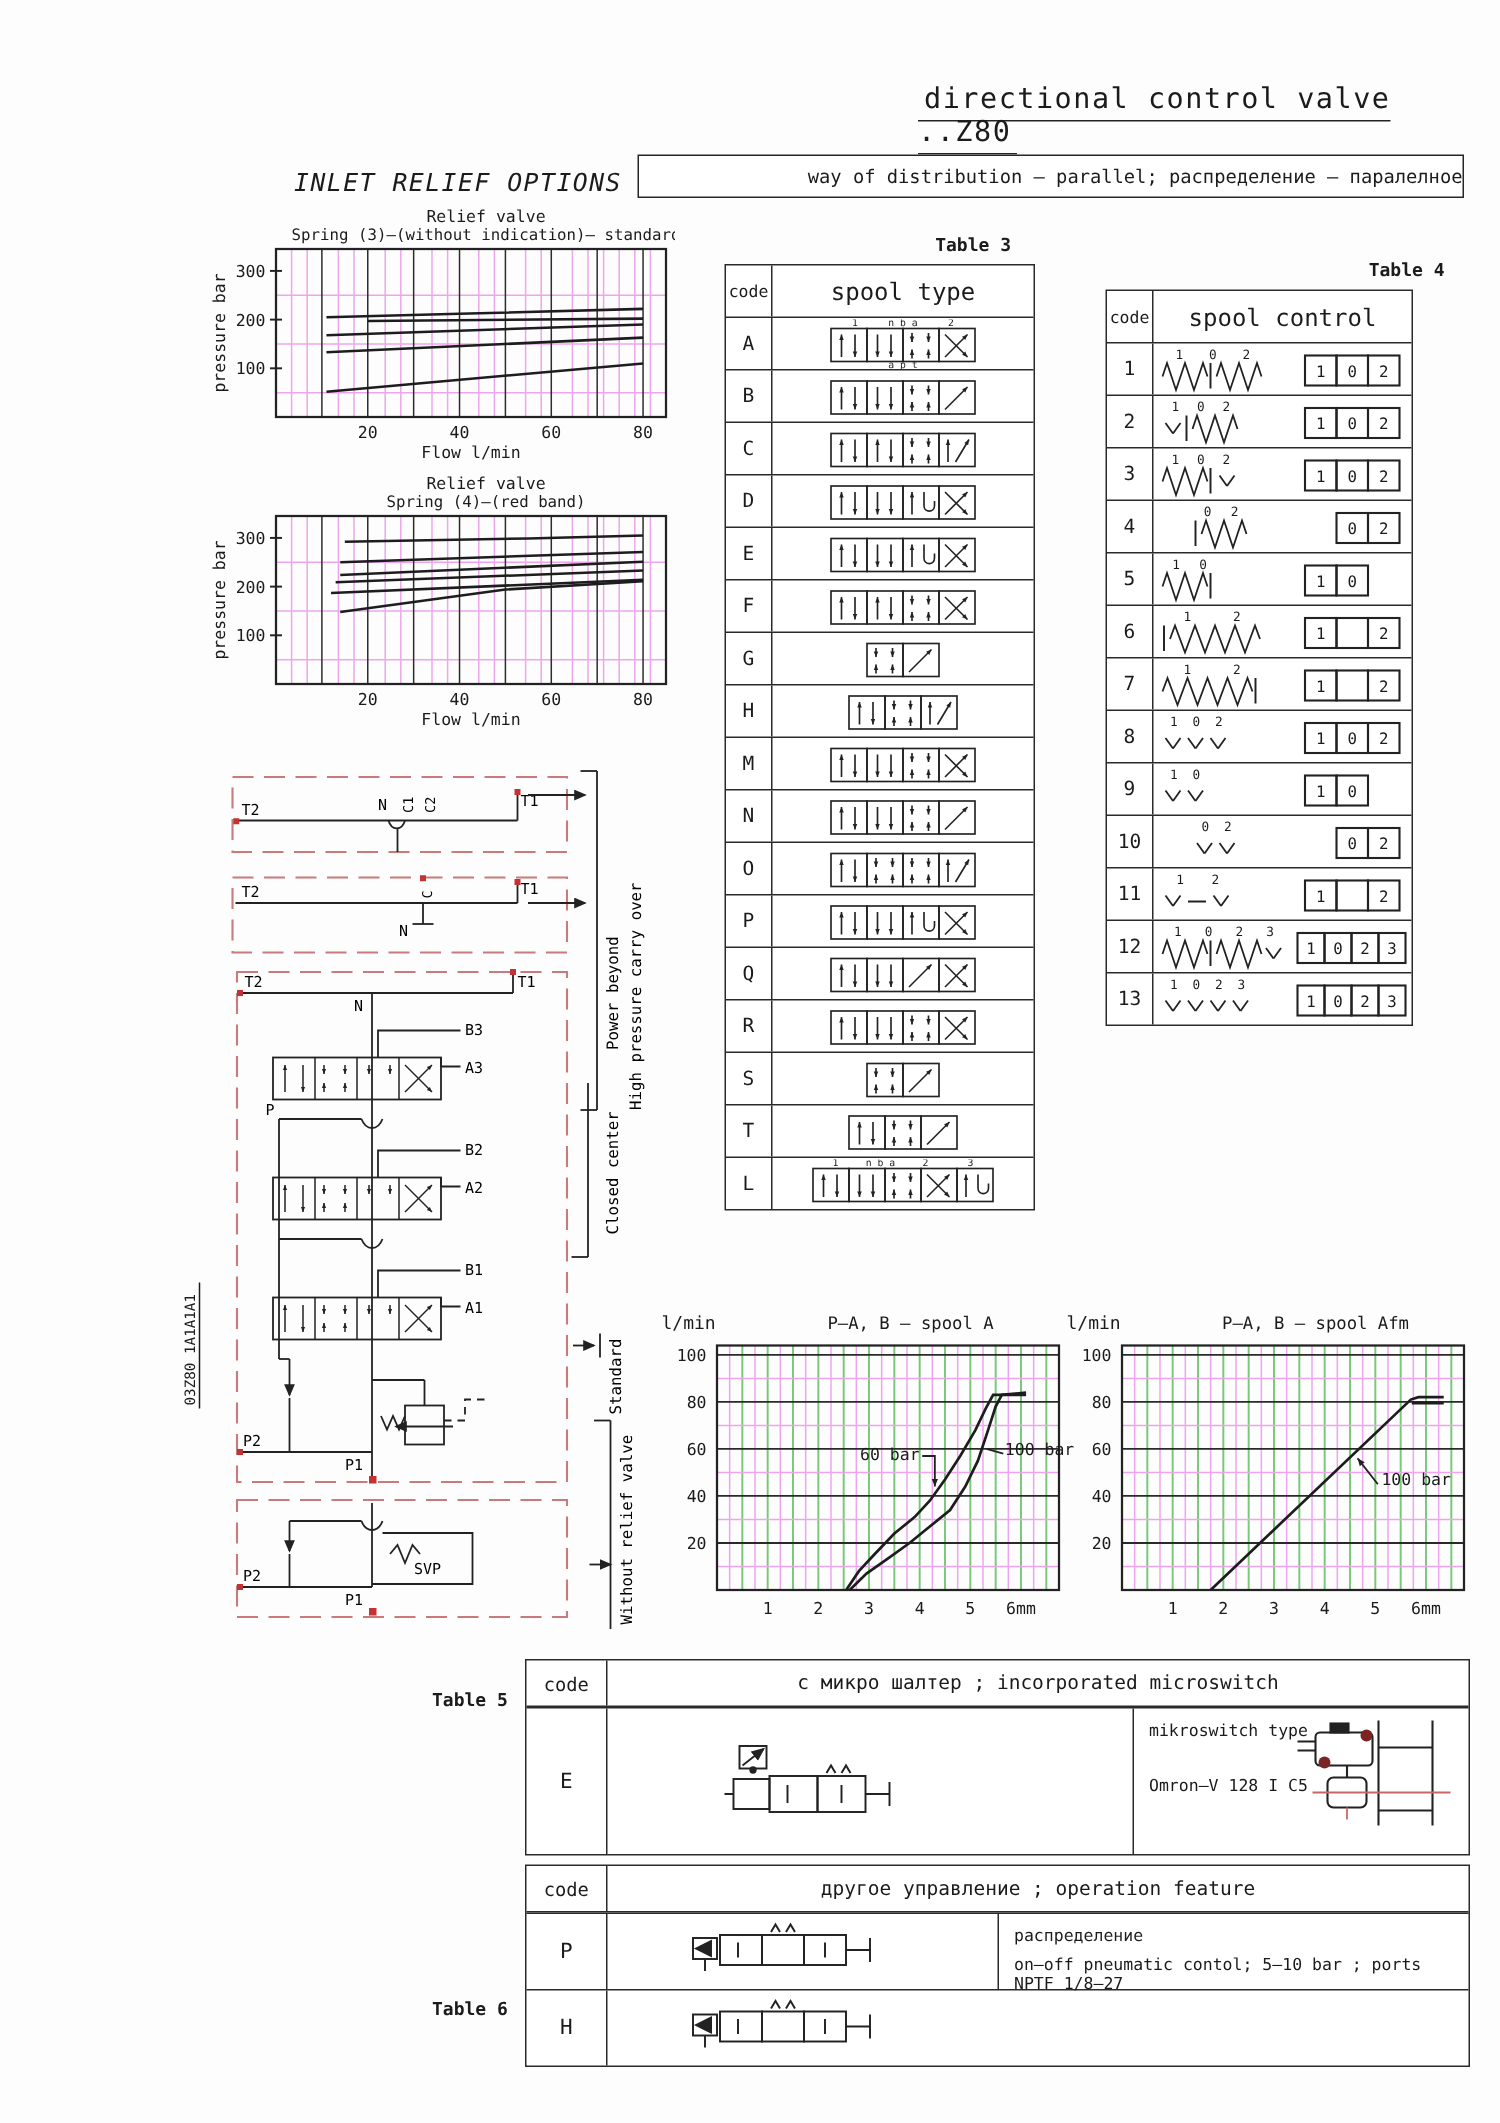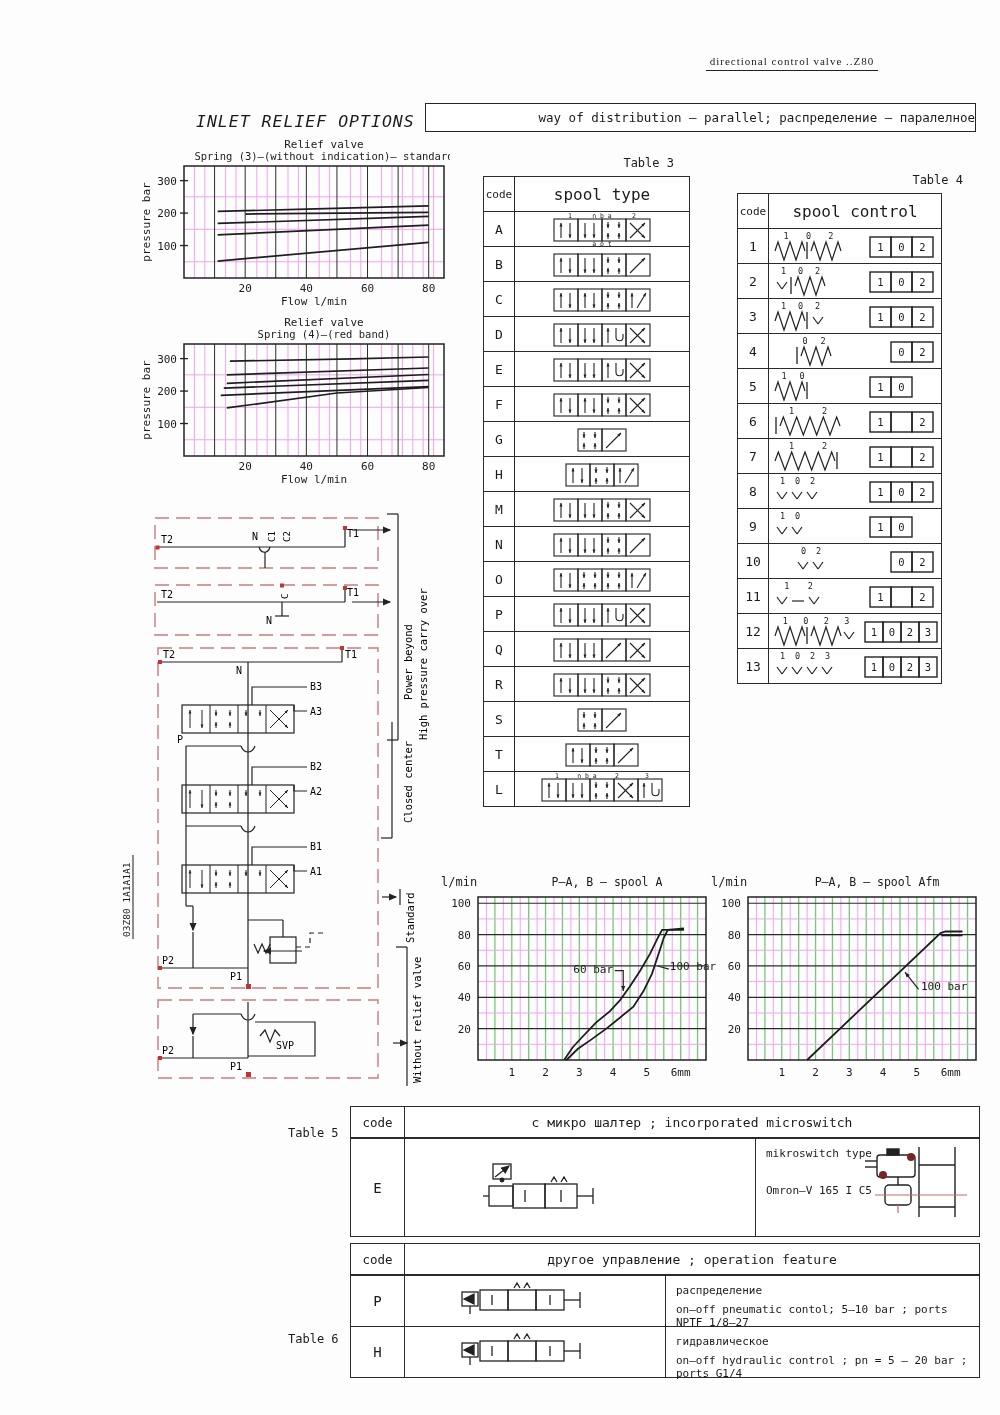--- a/index.html
+++ b/index.html
@@ -1,24 +1,24 @@
 <!DOCTYPE html>
 <html><head>
 <meta charset="utf-8">
 <style>
   html,body{margin:0;padding:0;}
   body{width:1000px;height:1415px;background:#fdfdfd;position:relative;
        font-family:"DejaVu Sans Mono","Liberation Mono",monospace;color:#1b1b1b;overflow:hidden;}
   .abs{position:absolute;}
-  #doc-title{left:612px;top:55px;width:360px;text-align:center;font-size:11px;letter-spacing:1px;font-family:Liberation Serif, serif;}
+  #doc-title{left:612px;top:55px;width:360px;text-align:left;font-size:19px;letter-spacing:1px;}
   #doc-title span{border-bottom:1.6px solid #222;padding:0 4px 3px 4px;}
   #inlet-heading{left:196px;top:112px;font-size:16.5px;font-style:italic;letter-spacing:1px;}
   #dist-box{left:425px;top:103px;width:549px;height:27px;border:1.6px solid #262626;
             text-align:right;line-height:27px;font-size:12.5px;background:#fff;}
-  .tcaption{font-size:12px;}
+  .tcaption{font-size:12px;font-weight:bold;}
   .ttable{position:absolute;border:1.7px solid #2a2a2a;background:#fff;}
   .thead{display:flex;align-items:stretch;border-bottom:1.5px solid #2a2a2a;}
   .thead .hc{display:flex;align-items:center;justify-content:center;font-size:16px;}
   .code-col{width:30px;border-right:1.3px solid #2a2a2a;flex:none;}
   .trow{display:flex;align-items:stretch;border-top:1.3px solid #2a2a2a;}
   .trow:first-of-type{border-top:none;}
   .ccell{display:flex;align-items:center;justify-content:center;font-size:13px;}
   .symcell{flex:1;display:flex;align-items:center;justify-content:center;}
   
   .bigtable{position:absolute;border:1.8px solid #2a2a2a;background:#fff;}
@@ -1301,21 +1301,21 @@
           <line x1="86" y1="32" x2="86" y2="44"></line>
           <line x1="102" y1="38" x2="118" y2="38"></line>
           <line x1="118" y1="30" x2="118" y2="46"></line>
           <path d="M76,24 l3,-5 l3,5 M86,24 l3,-5 l3,5"></path>
           <line x1="8" y1="38" x2="14" y2="38"></line>
         </g>
       </svg>
     </div>
     <div class="bt-txt">
       <div class="l1">mikroswitch type</div>
-      <div>Omron—V 165 I C5</div>
+      <div>Omron—V 128 I C5</div>
       <svg width="110" height="80" style="position:absolute;right:6px;top:6px">
         <g stroke="#222" stroke-width="1.4" fill="none">
           <rect x="14" y="10" width="38" height="22" rx="3"></rect>
           <rect x="24" y="4" width="12" height="6" fill="#222"></rect>
           <line x1="2" y1="16" x2="14" y2="16"></line>
           <line x1="2" y1="22" x2="14" y2="22"></line>
           <line x1="56" y1="2" x2="56" y2="72"></line>
           <line x1="56" y1="20" x2="92" y2="20"></line>
           <line x1="56" y1="62" x2="92" y2="62"></line>
           <line x1="92" y1="2" x2="92" y2="72"></line>
@@ -1373,18 +1373,14 @@
             <rect x="86" y="10" width="28" height="20"></rect>
           <line x1="42" y1="15" x2="42" y2="25"></line>
             <line x1="100" y1="15" x2="100" y2="25"></line>
           <path d="M64,8 l3,-5 l3,5 M74,8 l3,-5 l3,5"></path>
           <line x1="114" y1="20" x2="130" y2="20"></line>
             <line x1="130" y1="12" x2="130" y2="28"></line>
           <line x1="20" y1="26" x2="20" y2="34"></line>
         </g>
       </svg>
     </div>
-    <div class="bt-txt">
-      <div class="l1" style="margin-bottom:6px">гидравлическое</div>
-      <div>on—off hydraulic control ; pn = 5 — 20 bar ;  ports G1/4</div>
-    </div>
   </div>
 </div>
 
 </body></html>

